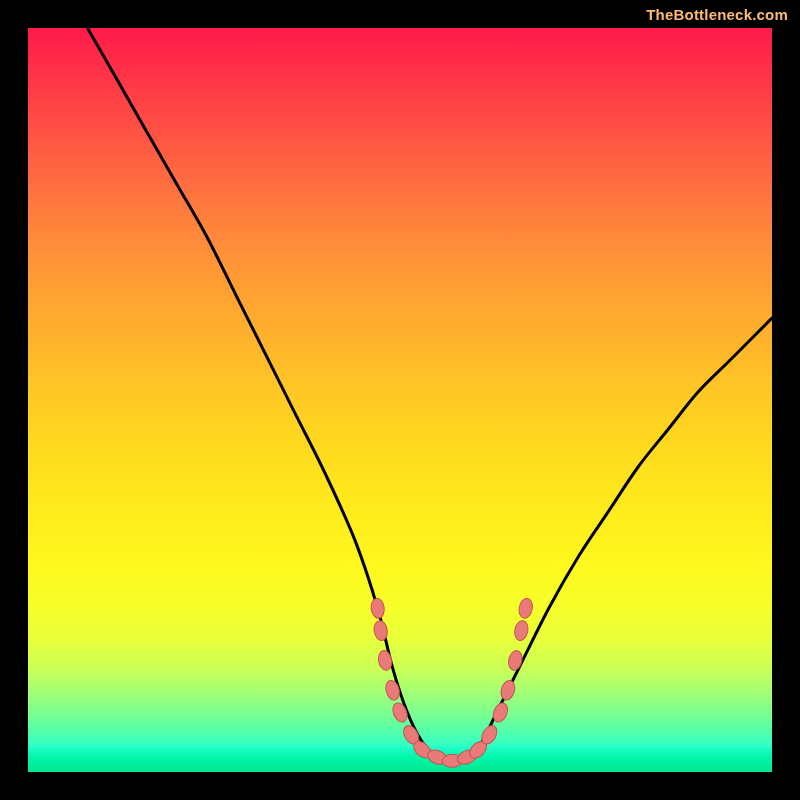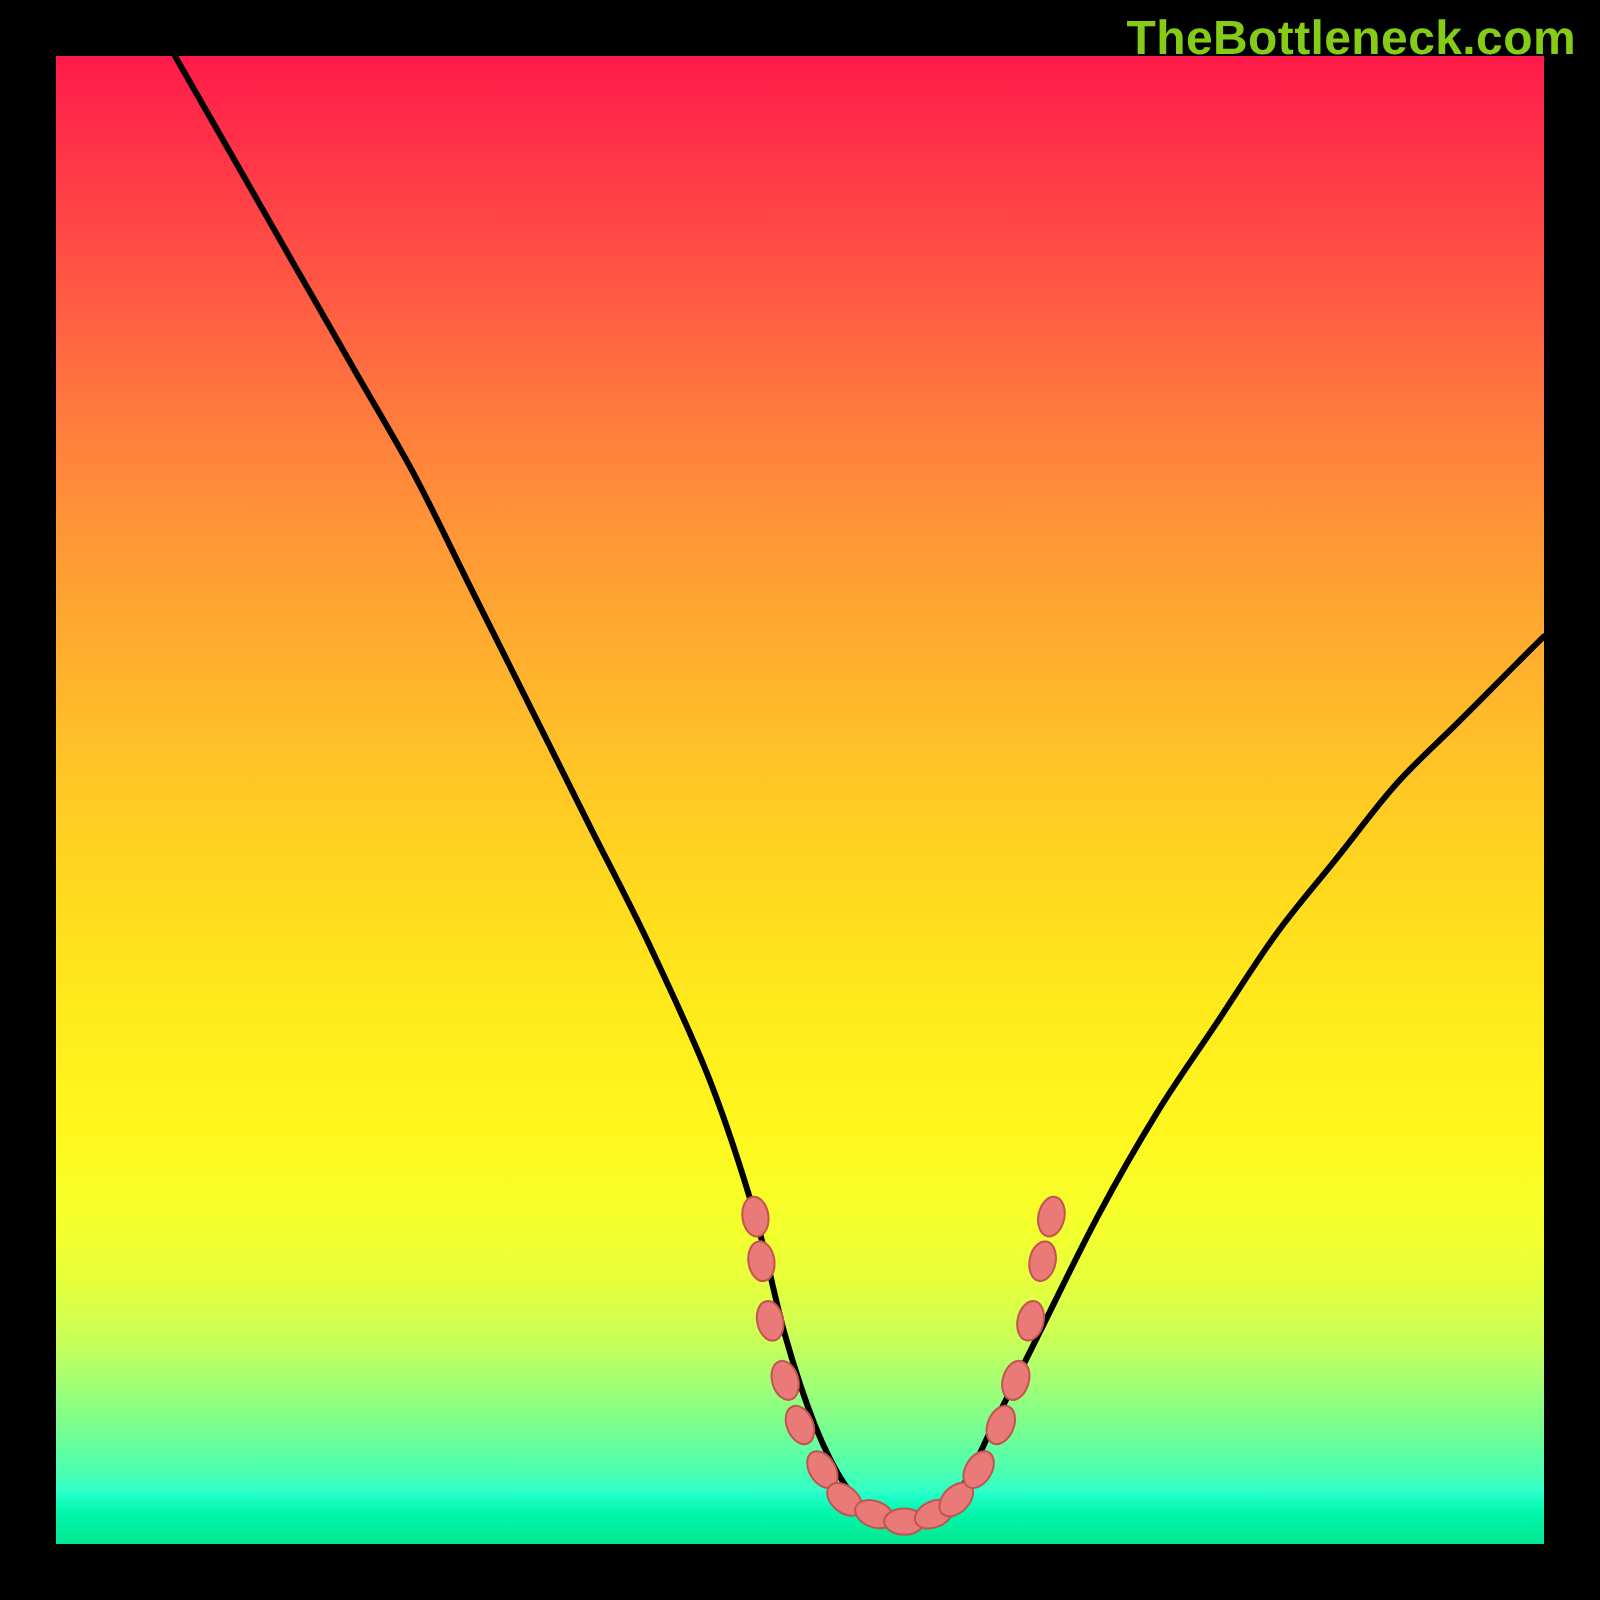--- a/index.html
+++ b/index.html
@@ -68,23 +68,23 @@
   svg.curve {
     position: absolute;
     left: 0; top: 0;
     width: 100%;
     height: 100%;
   }
   .brand {
     position: absolute;
     top: 6px;
     right: 12px;
-    font-size: 24px;
+    font-size: 15px;
     font-weight: bold;
-    color: #84cc16;
+    color: #fdba74;
     letter-spacing: 0.2px;
     user-select: none;
   }
 </style>
 </head>
 <body>
 
 <div class="stage">
   <div class="brand">TheBottleneck.com</div>
 

